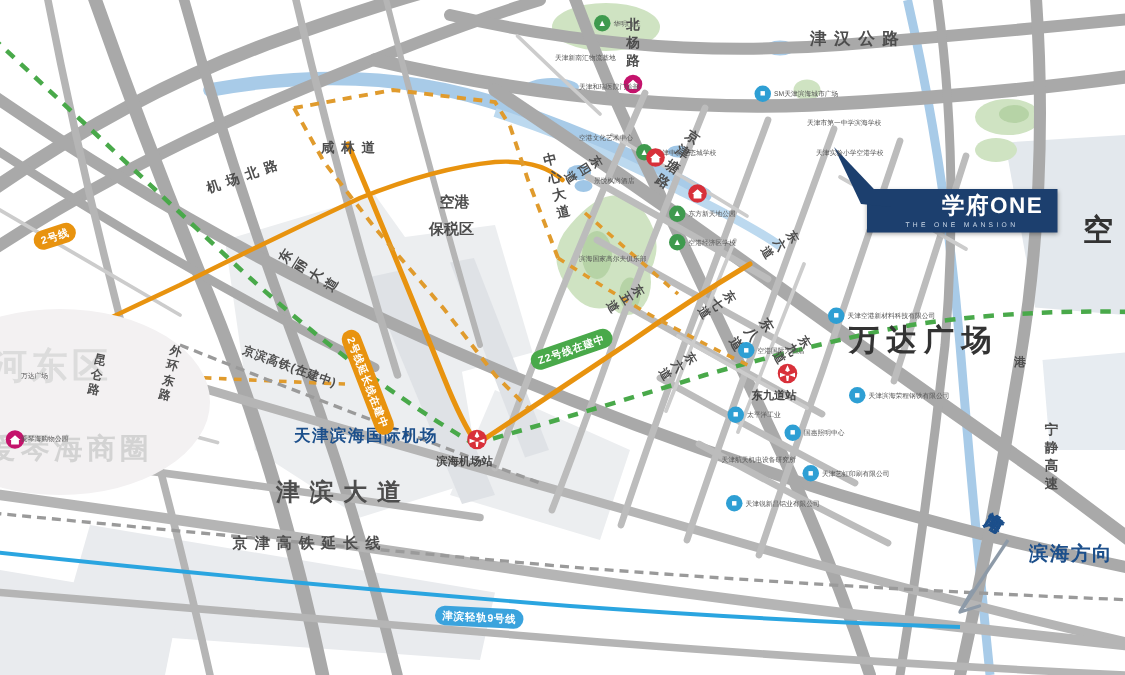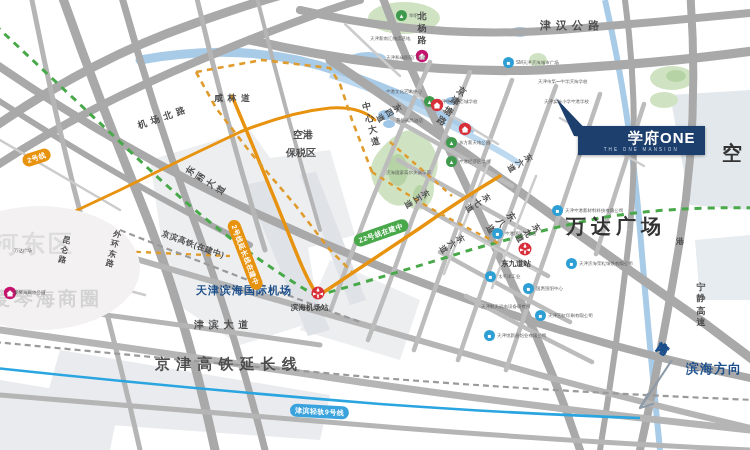--- a/index.html
+++ b/index.html
@@ -231,23 +231,23 @@
 <div class="lbl road-lbl" style="left:136px;top:120px;transform:rotate(-19deg);transform-origin:left top;">机 场 北 路</div>
 
 <div class="lbl road-lbl vert" style="left:176px;top:170px;transform:rotate(-58deg);transform-origin:top left;">东 丽 大 道</div>
 
 <div class="lbl road-lbl sm" style="left:164px;top:228px;transform:rotate(20deg);transform-origin:left top;">京滨高铁(在建中)</div>
 
 <div class="lbl road-lbl vert sm" style="left:62px;top:228px;transform:rotate(12deg);transform-origin:top left;">昆 仑 路</div>
 
 <div class="lbl road-lbl vert sm" style="left:113px;top:222px;transform:rotate(14deg);transform-origin:top left;">外 环 东 路</div>
 
-<div class="lbl road-lbl" style="left:155px;top:355px;font-size:15px;">京 津 高 铁 延 长 线</div>
-
-<div class="lbl road-lbl" style="left:184px;top:318px;font-size:10px;margin-left:10px;">津 滨 大 道</div>
+<div class="lbl road-lbl" style="left:155px;top:355px;font-size:10px;">京 津 高 铁 延 长 线</div>
+
+<div class="lbl road-lbl" style="left:184px;top:318px;font-size:16px;">津 滨 大 道</div>
 
 <div class="lbl road-lbl vert" style="left:694px;top:274px;">宁 静 高 速</div>
 
 <div class="lbl road-lbl vert sm" style="left:431px;top:182px;transform:rotate(58deg);transform-origin:top left;">东 五 道</div>
 <div class="lbl road-lbl vert sm" style="left:466px;top:227px;transform:rotate(58deg);transform-origin:top left;">东 六 道</div>
 <div class="lbl road-lbl vert sm" style="left:492px;top:186px;transform:rotate(58deg);transform-origin:top left;">东 七 道</div>
 <div class="lbl road-lbl vert" style="left:518px;top:204px;transform:rotate(58deg);transform-origin:top left;">东 八 道</div>
 <div class="lbl road-lbl vert sm" style="left:542px;top:216px;transform:rotate(58deg);transform-origin:top left;">东 九 道</div>
 <div class="lbl road-lbl vert sm" style="left:403px;top:96px;transform:rotate(58deg);transform-origin:top left;">东 四 道</div>
 <div class="lbl road-lbl vert sm" style="left:534px;top:146px;transform:rotate(58deg);transform-origin:top left;">东 六 道</div>

